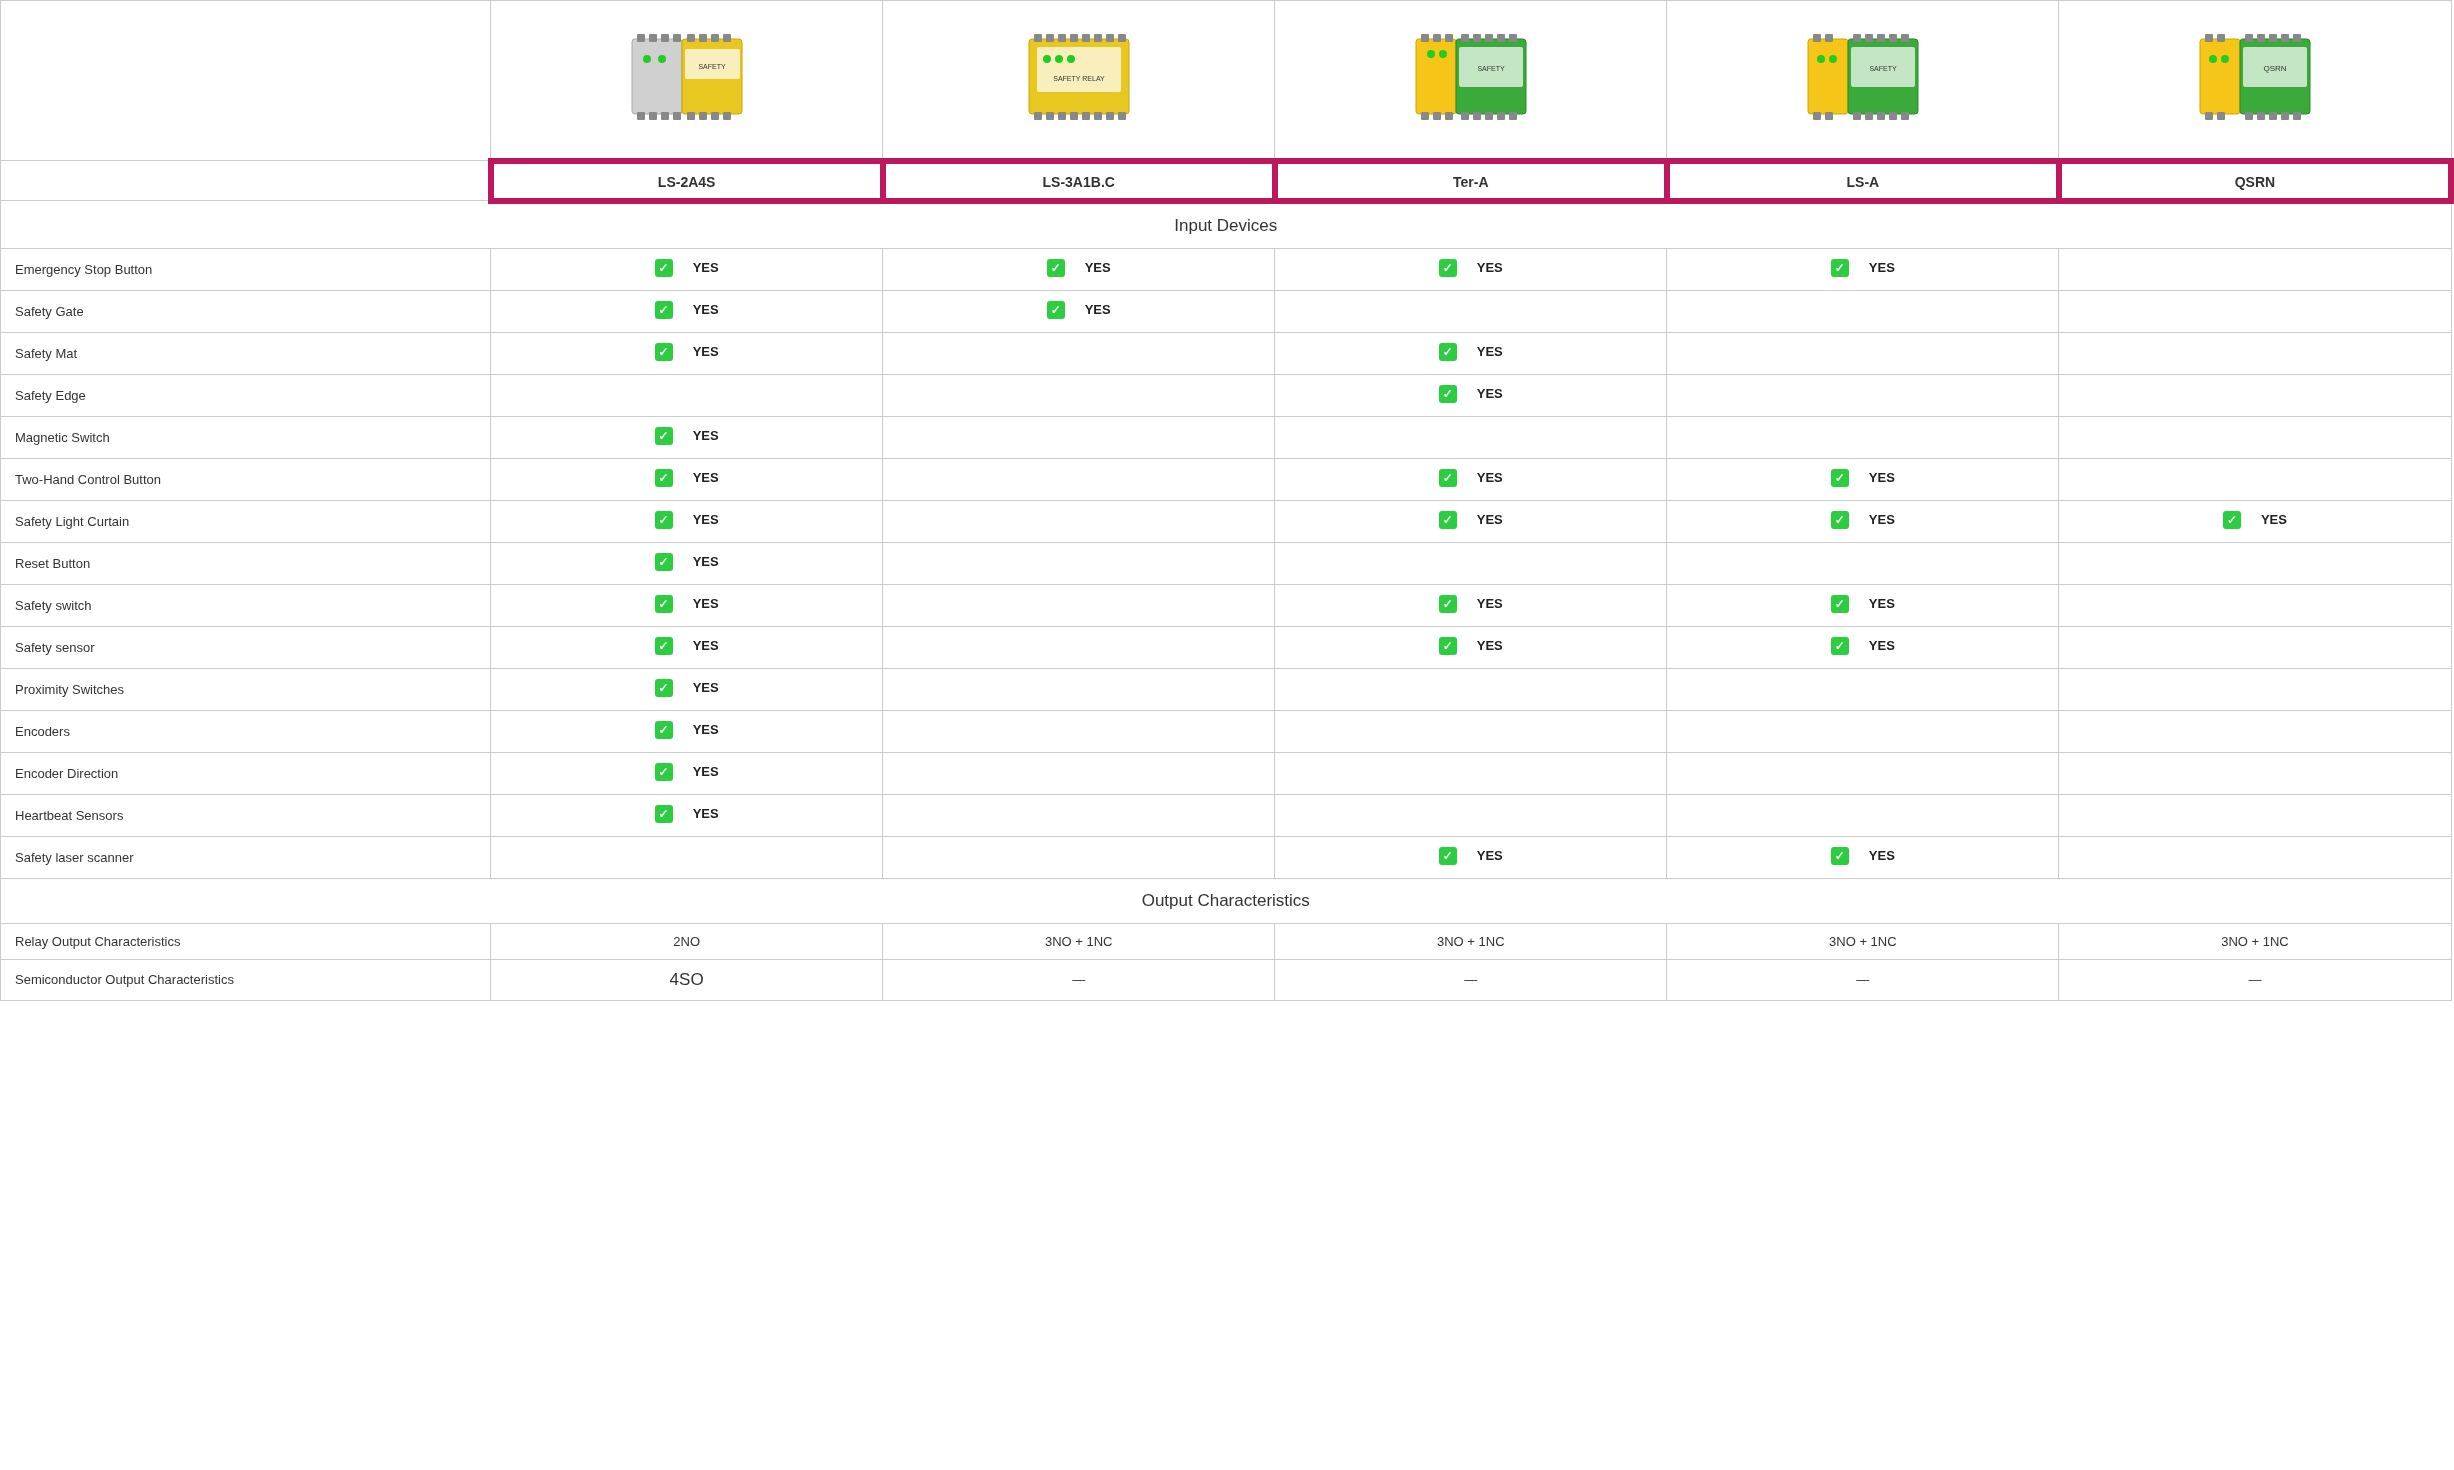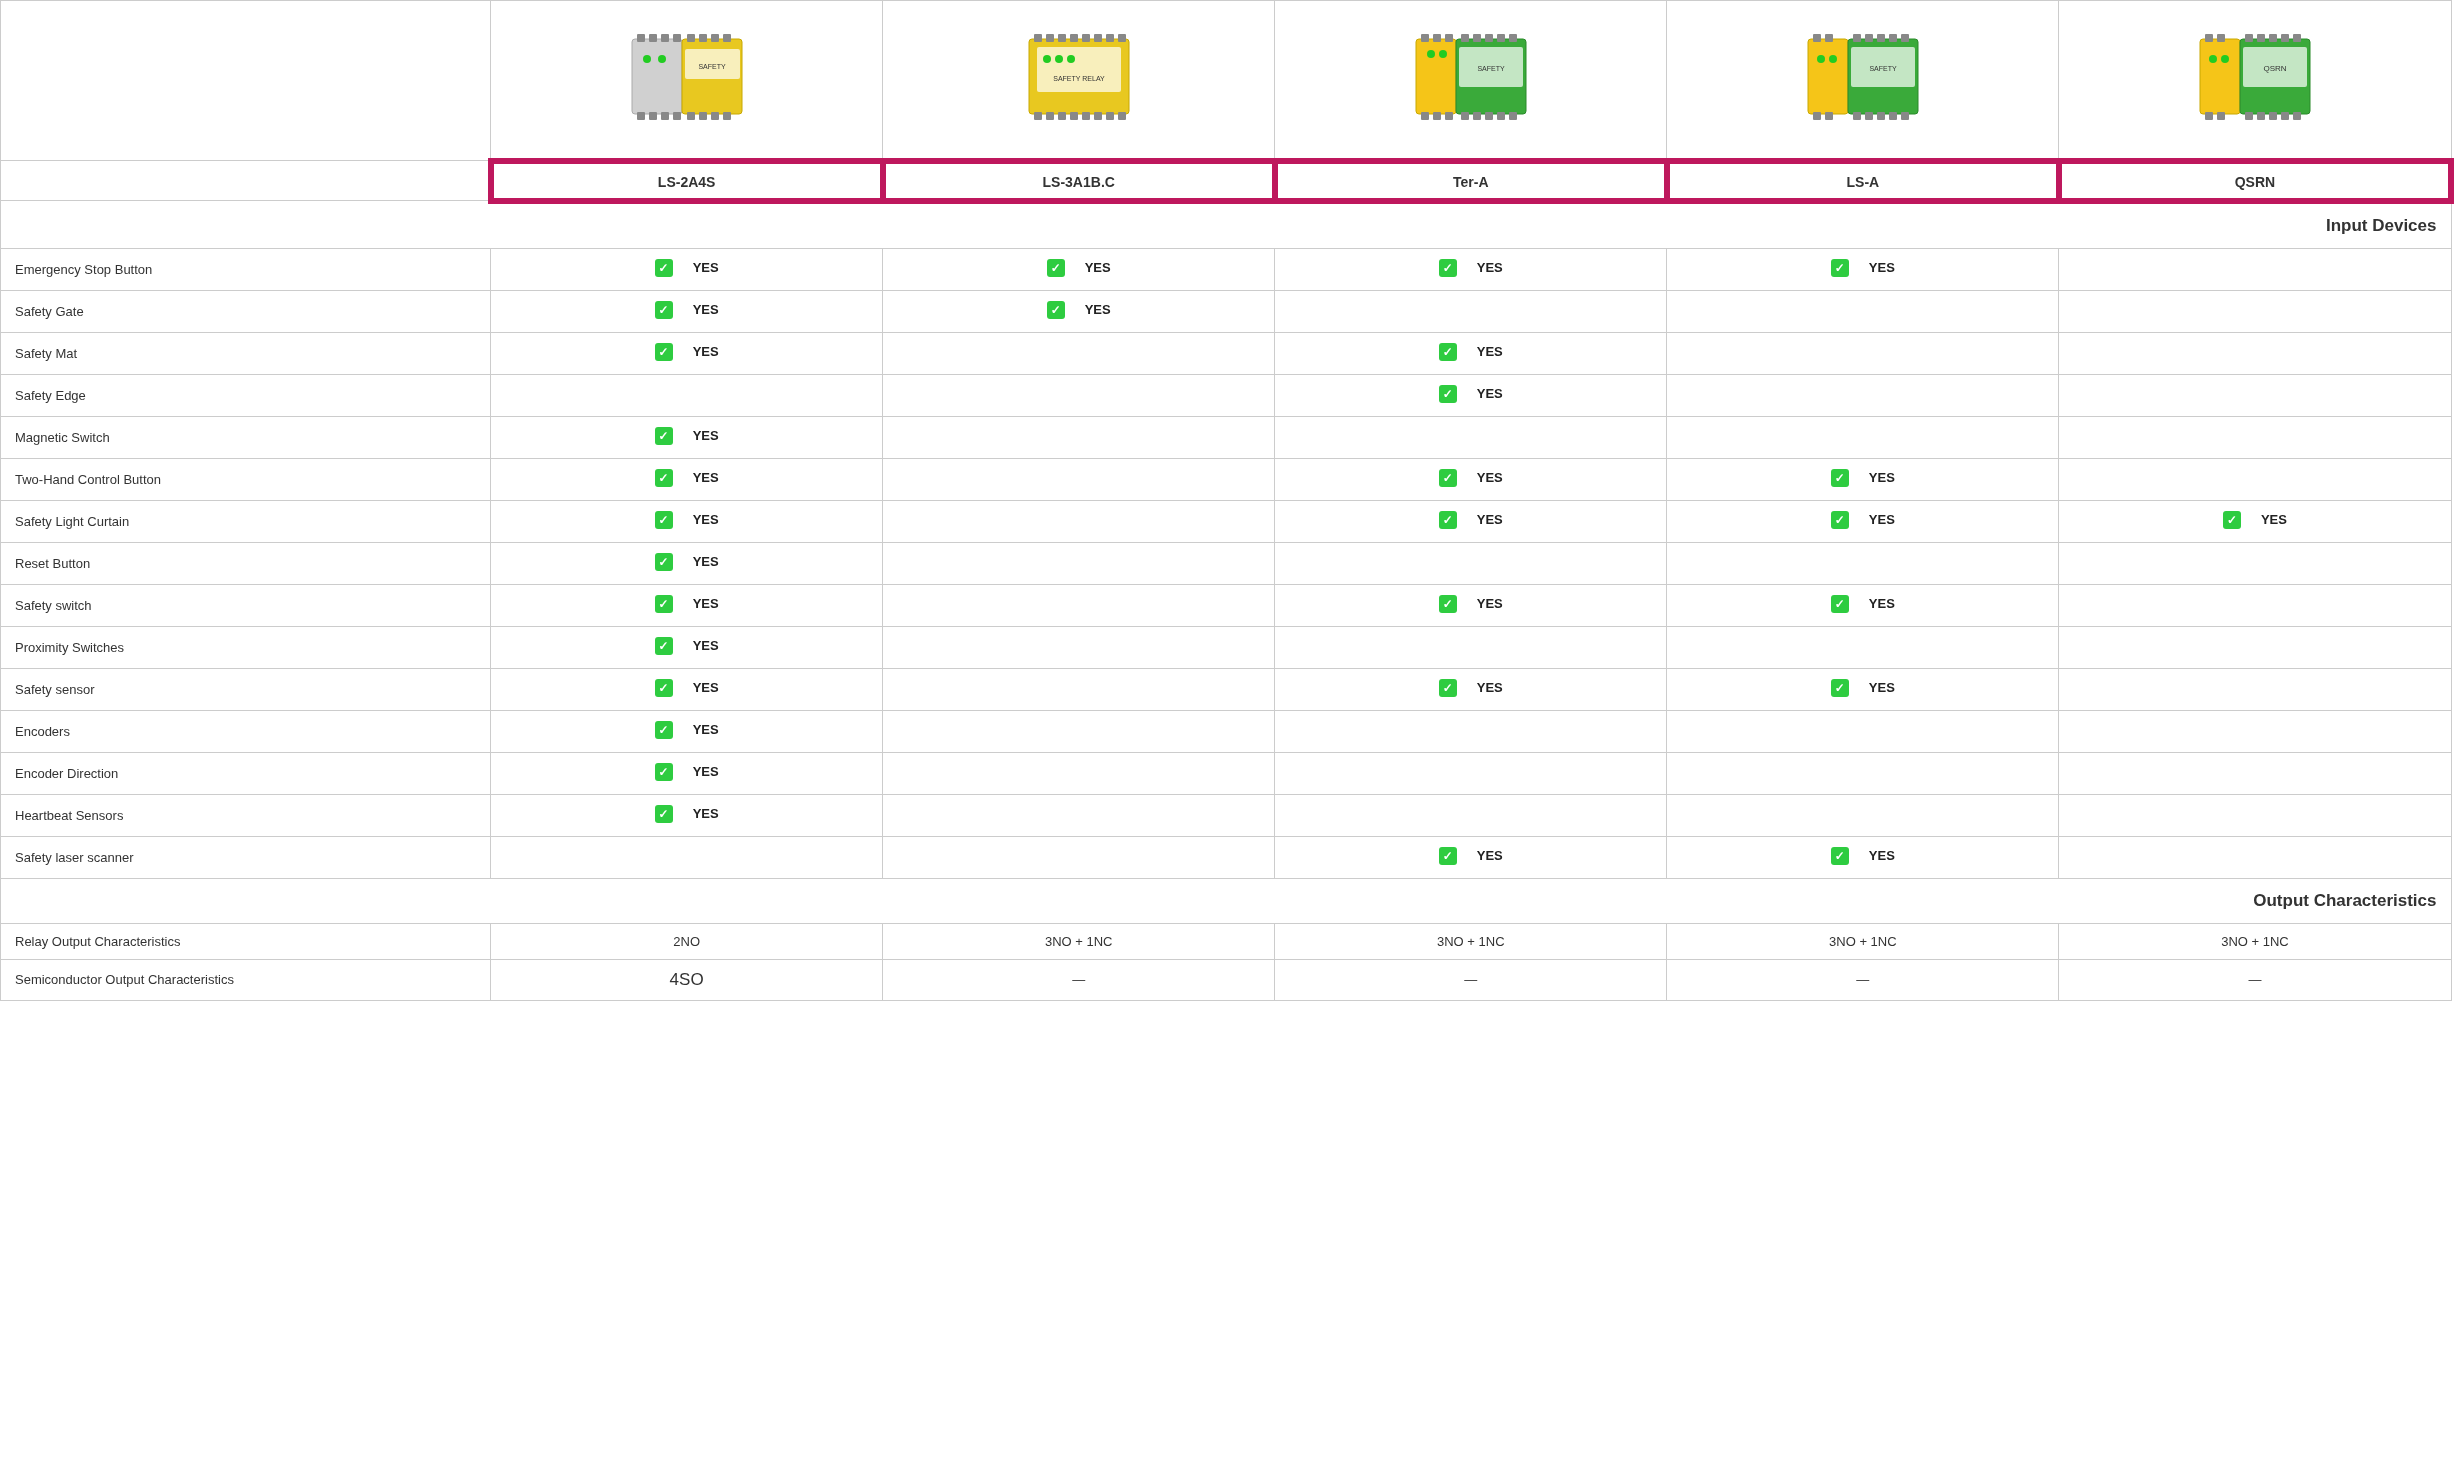--- a/index.html
+++ b/index.html
@@ -41,22 +41,22 @@
       padding: 10px 8px 8px;
     }
     .product-image-cell {
       border: 1px solid #ccc;
       padding: 10px;
       text-align: center;
       background: #fff;
       height: 160px;
     }
     .section-header-row td {
-      text-align: right;
-      font-weight: bold;
+      text-align: center;
+      font-weight: normal;
       font-size: 17px;
       background: #fff;
       padding: 12px 14px;
       margin-left: 40px;
     }
     .yes-badge {
       display: inline-flex;
       align-items: center;
       gap: 20px;
       font-size: 13px;
@@ -401,45 +401,45 @@
               <span class="yes-icon"></span>
               <span>YES</span>
             </span></td>
           <td style="text-align: center;"><span class="yes-badge">
               <span class="yes-icon"></span>
               <span>YES</span>
             </span></td>
           <td style="text-align: center;"></td>
         </tr>
         <tr>
+          <td class="label-cell">Safety sensor</td>
+          <td style="text-align: center;"><span class="yes-badge">
+              <span class="yes-icon"></span>
+              <span>YES</span>
+            </span></td>
+          <td style="text-align: center;"></td>
+          <td style="text-align: center;"><span class="yes-badge">
+              <span class="yes-icon"></span>
+              <span>YES</span>
+            </span></td>
+          <td style="text-align: center;"><span class="yes-badge">
+              <span class="yes-icon"></span>
+              <span>YES</span>
+            </span></td>
+          <td style="text-align: center;"></td>
+        </tr>
+        <tr>
           <td class="label-cell">Proximity Switches</td>
           <td style="text-align: center;"><span class="yes-badge">
               <span class="yes-icon"></span>
               <span>YES</span>
             </span></td>
           <td style="text-align: center;"></td>
           <td style="text-align: center;"></td>
           <td style="text-align: center;"></td>
-          <td style="text-align: center;"></td>
-        </tr>
-        <tr>
-          <td class="label-cell">Safety sensor</td>
-          <td style="text-align: center;"><span class="yes-badge">
-              <span class="yes-icon"></span>
-              <span>YES</span>
-            </span></td>
-          <td style="text-align: center;"></td>
-          <td style="text-align: center;"><span class="yes-badge">
-              <span class="yes-icon"></span>
-              <span>YES</span>
-            </span></td>
-          <td style="text-align: center;"><span class="yes-badge">
-              <span class="yes-icon"></span>
-              <span>YES</span>
-            </span></td>
           <td style="text-align: center;"></td>
         </tr>
         <tr>
           <td class="label-cell">Encoders</td>
           <td style="text-align: center;"><span class="yes-badge">
               <span class="yes-icon"></span>
               <span>YES</span>
             </span></td>
           <td style="text-align: center;"></td>
           <td style="text-align: center;"></td>

